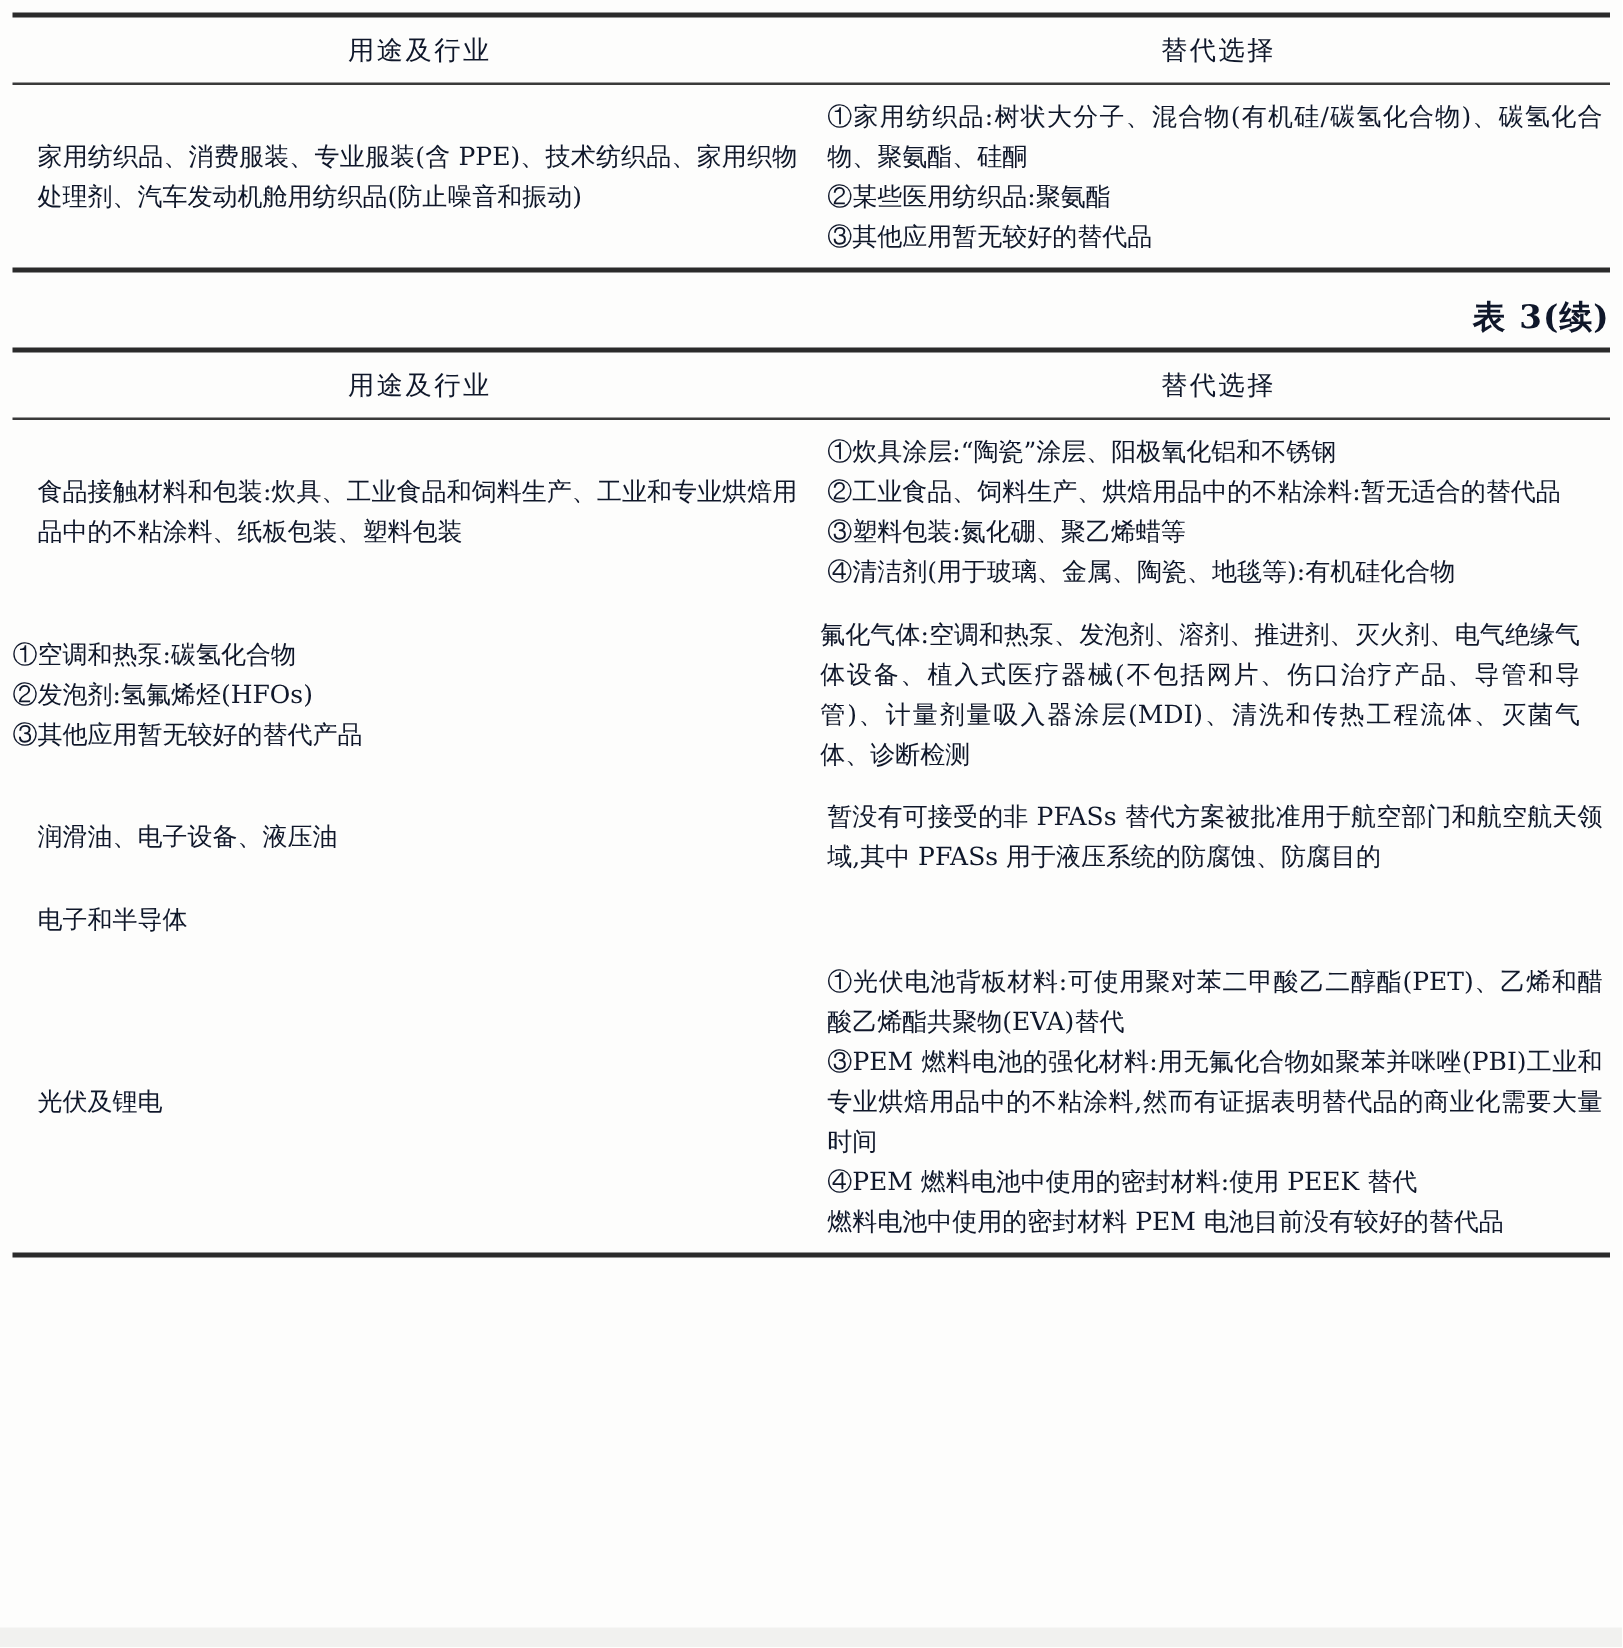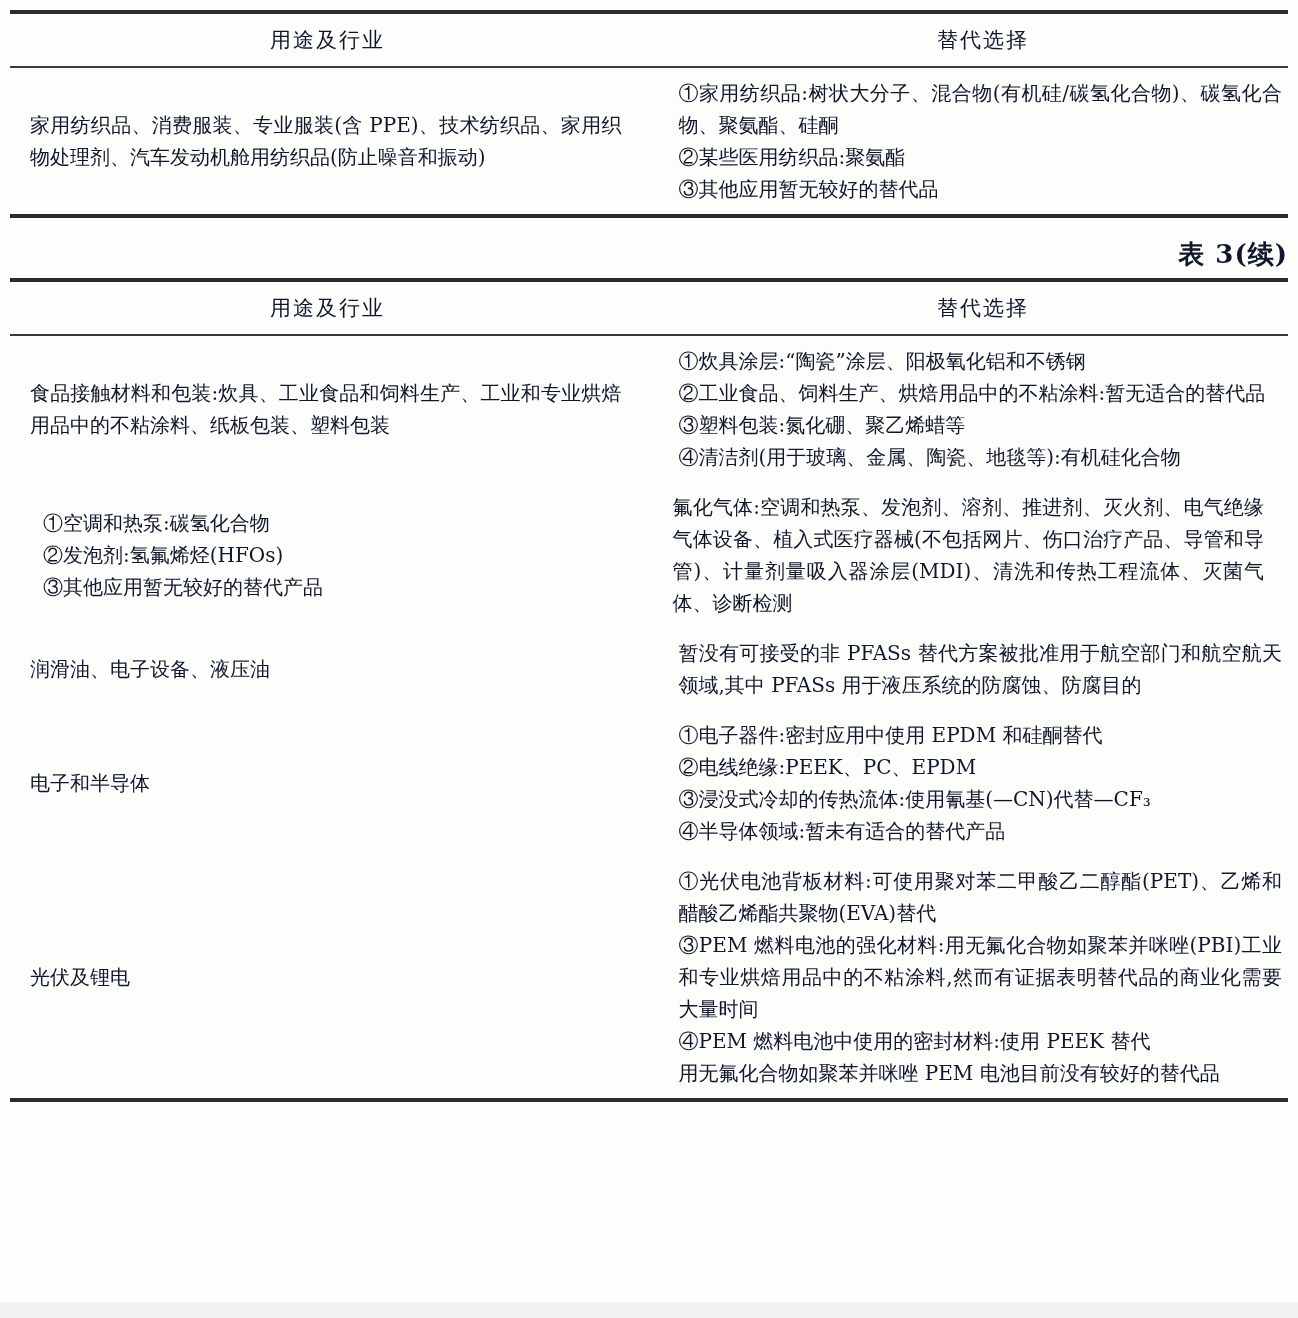--- a/index.html
+++ b/index.html
@@ -30,21 +30,21 @@
     align-items: center;
   }
   .th {
     font-size: 21px;
     line-height: 30px;
     padding: 11px 0;
     text-align: center;
     letter-spacing: 2px;
   }
   .col-left  { width: 51%; box-sizing: border-box; }
-  .col-right { width: 49%; box-sizing: border-box; margin-left: 33px; }
+  .col-right { width: 49%; box-sizing: border-box; }
 
   .trow {
     display: flex;
     align-items: center;
   }
   .td {
     box-sizing: border-box;
     font-size: 20px;
     line-height: 32px;
     padding: 9px 0;
@@ -142,37 +142,31 @@
       </div>
       <div class="td col-right">
           <p class="alt-line">暂没有可接受的非 PFASs 替代方案被批准用于航空部门和航空航天领域,其中 PFASs 用于液压系统的防腐蚀、防腐目的</p>
         </div>
     </div>
 
     <div class="trow">
       <div class="td col-left">
         <p>电子和半导体</p>
       </div>
-      <div class="td col-right">
-          <p class="alt-line">①电子器件:密封应用中使用 EPDM 和硅酮替代</p>
-          <p class="alt-line">②电线绝缘:PEEK、PC、EPDM</p>
-          <p class="alt-line">③浸没式冷却的传热流体:使用氰基(—CN)代替—CF₃</p>
-          <p class="alt-line">④半导体领域:暂未有适合的替代产品</p>
-        </div>
     </div>
 
     <div class="trow">
       <div class="td col-left">
         <p>光伏及锂电</p>
       </div>
       <div class="td col-right">
           <p class="alt-line">①光伏电池背板材料:可使用聚对苯二甲酸乙二醇酯(PET)、乙烯和醋酸乙烯酯共聚物(EVA)替代</p>
           <p class="alt-line">③PEM 燃料电池的强化材料:用无氟化合物如聚苯并咪唑(PBI)工业和专业烘焙用品中的不粘涂料,然而有证据表明替代品的商业化需要大量时间</p>
           <p class="alt-line">④PEM 燃料电池中使用的密封材料:使用 PEEK 替代</p>
-          <p class="alt-line">用无氟化合物如聚苯并咪唑 PEM 电池目前没有较好的替代品</p>
+          <p class="alt-line">燃料电池中使用的密封材料 PEM 电池目前没有较好的替代品</p>
         </div>
     </div>
 
     <div class="rule thick"></div>
   </section>
 
   <div class="page-bottom-strip"></div>
 </div>
 
 </body></html>

